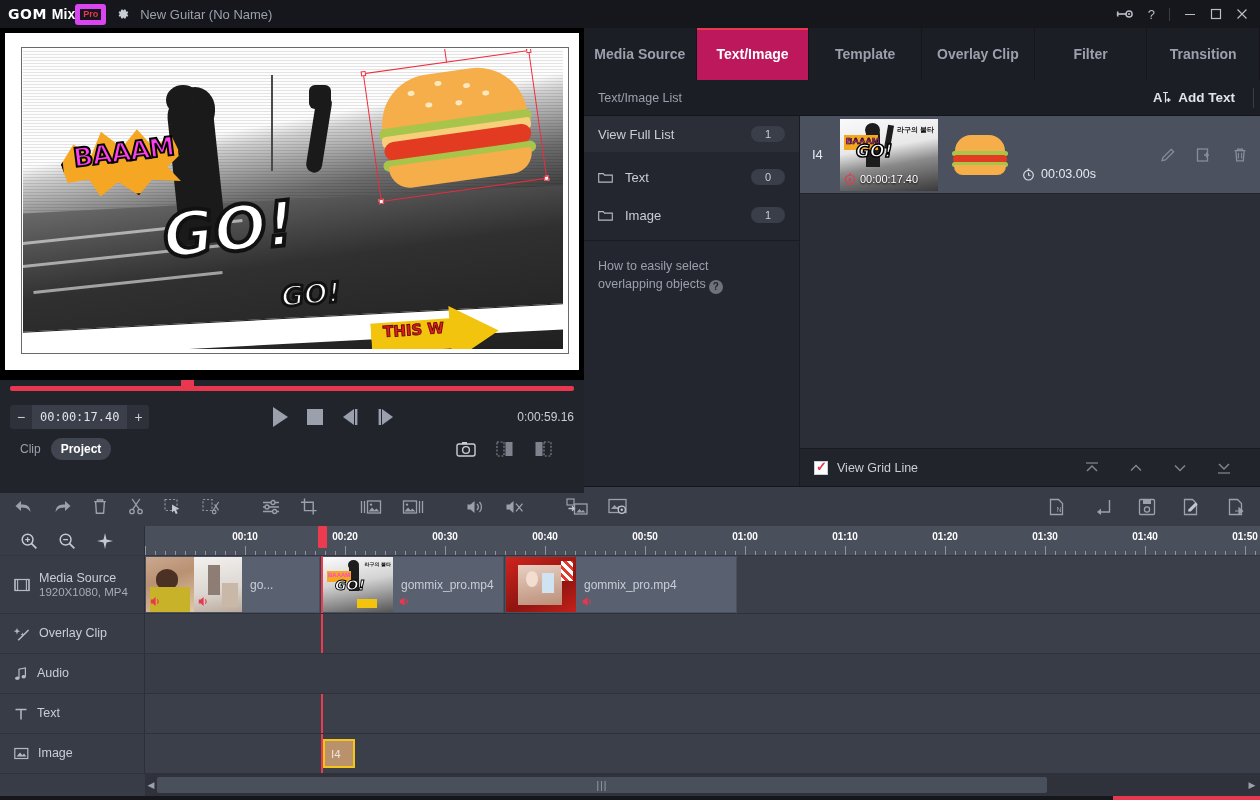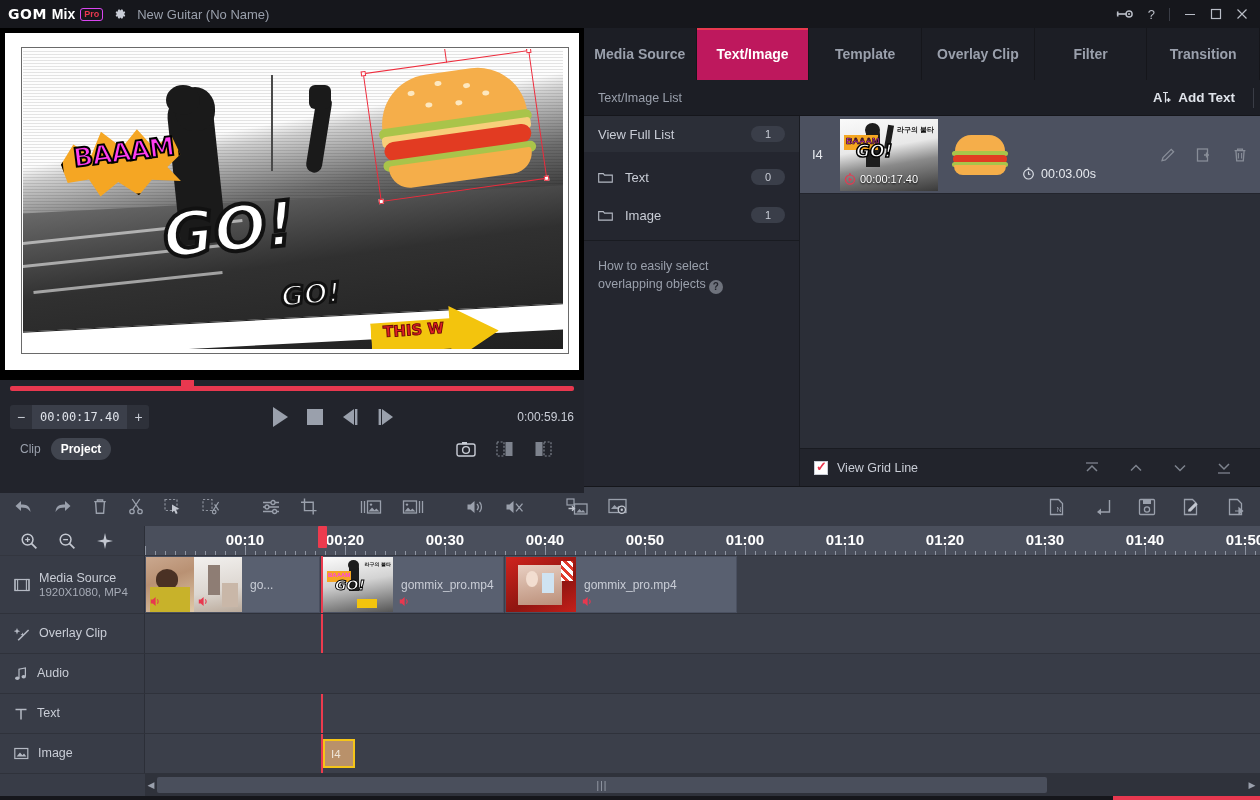--- a/index.html
+++ b/index.html
@@ -3,21 +3,21 @@
 <meta charset="utf-8">
 <style>
   * { box-sizing: border-box; margin:0; padding:0; }
   html,body{ width:1260px; height:800px; overflow:hidden; background:#16171c; }
   body{ font-family:"Liberation Sans", sans-serif; color:#c9cdd6; font-size:13px; }
 
   
   #titlebar{ height:28px; background:#16171c; display:flex; align-items:center; padding:0 8px; }
   .logo-gom{ font-weight:bold; font-size:14px; color:#ffffff; letter-spacing:.5px; font-family:"DejaVu Sans", sans-serif;}
   .logo-mix{ font-weight:bold; font-size:14px; color:#ffffff; margin-left:5px;}
-  .logo-pro{ font-size:9px; color:#e8384f; border:1px solid #d946ef; border-radius:3px; padding:0px 3px 1px; margin-left:5px; font-weight:bold;}
+  .logo-pro{ font-size:9px; color:#e8384f; border:5px solid #d946ef; border-radius:3px; padding:0px 3px 1px; font-weight:bold;}
   .tb-gear{ margin-left:10px; color:#c9cdd6; font-size:14px; line-height:1;}
   .tb-title{ margin-left:10px; color:#9aa0ac; font-size:13px;}
   .tb-right{ margin-left:auto; display:flex; align-items:center; gap:14px; padding-right:4px;}
   .tb-right .ic{ color:#b9bdc6; font-size:13px; cursor:default; display:flex; align-items:center;}
   .tb-sep{ width:1px; height:13px; background:#3a3d46;}
 
   
   #main{ display:flex; height:458px; }
   #left{ width:584px; background:#000; position:relative; }
   #right{ width:676px; background:#22242c; display:flex; flex-direction:column;}
@@ -125,41 +125,41 @@
   .thumb-baam-t{ position:absolute; left:6px; top:17px; font-size:9px; font-weight:bold; color:#ff3df0; -webkit-text-stroke:.6px #000;}
   .thumb-kr{ position:absolute; right:4px; top:6px; font-size:7px; color:#111; font-weight:bold;}
   .thumb-time{ position:absolute; left:0; bottom:6px; width:100%; display:flex; align-items:center; gap:4px; padding-left:4px;}
   .thumb-time span{ font-size:11px; color:#fff; text-shadow:0 1px 2px #000;}
   .item-burger{ width:56px; height:42px; position:relative; margin-left:14px; flex:none;}
   .ib-top{ position:absolute; left:3px; top:1px; width:50px; height:18px; background:#f5ae4a; border-radius:25px 25px 3px 3px;}
   .ib-let{ position:absolute; left:0px; top:17px; width:56px; height:5px; background:#a9c44a; border-radius:3px;}
   .ib-pat{ position:absolute; left:1px; top:21px; width:54px; height:8px; background:#e23b22; border-radius:4px;}
   .ib-let2{ position:absolute; left:0px; top:28px; width:56px; height:5px; background:#a9c44a; border-radius:3px;}
   .ib-bot{ position:absolute; left:2px; top:31px; width:52px; height:10px; background:#f5ae4a; border-radius:3px 3px 22px 22px;}
-  .item-dur{ display:flex; align-items:flex-start; gap:6px; margin-left:14px; align-self:flex-end; margin-bottom:12px;}
+  .item-dur{ display:flex; align-items:flex-end; gap:6px; margin-left:14px; align-self:flex-end; margin-bottom:12px;}
   .item-dur span{ font-size:12.5px; color:#e6e9ee;}
   .item-actions{ margin-left:auto; display:flex; gap:20px; align-items:center; color:#888d98;}
   #gridrow{ height:38px; background:#22242c; border-top:1px solid #191b21; display:flex; align-items:center; padding:0 14px;}
   .chk{ width:14px; height:14px; border:1px solid #c9cdd6; background:#fff; position:relative; flex:none;}
   .chk:after{ content:"✓"; position:absolute; left:1px; top:-3px; font-size:13px; color:#e8384f; font-weight:bold;}
   .grid-label{ margin-left:9px; font-size:12.5px; color:#c9cdd6;}
   .grid-arrows{ margin-left:auto; display:flex; gap:28px; color:#7e838e; padding-right:14px;}
 
   
   #tltoolbar{ height:40px; background:#383c47; display:flex; align-items:center; padding:0 14px; border-top:1px solid #15161b;}
   .tt-ic{ color:#9aa0ac; margin-right:20px; display:flex; align-items:center; cursor:default;}
   .tt-gap{ margin-right:42px;}
   .tt-right{ margin-left:auto; display:flex; align-items:center;}
   .tt-right .tt-ic{ margin-right:0; margin-left:26px;}
 
   #tlruler{ height:30px; background:#4a4f5c; display:flex; border-bottom:1px solid #33363f;}
   #zoomctl{ width:145px; display:flex; align-items:center; gap:20px; padding-left:20px; background:#383c47; border-right:1px solid #2c2f38;}
   .zc{ color:#c3c7d0; display:flex; align-items:center; cursor:default;}
   #ruler{ flex:1; position:relative; overflow:hidden;}
-  .rlabel{ position:absolute; top:5px; font-size:15px; color:#ffffff; transform:translateX(-50%); font-weight:bold;}
+  .rlabel{ position:absolute; top:5px; font-size:10px; color:#ffffff; transform:translateX(-50%); font-weight:bold;}
   .rtick{ position:absolute; bottom:0; width:1px; background:#8d93a0;}
   #tracks{ background:#383c47;}
   .track{ display:flex; height:40px; border-bottom:1px solid #2f323b;}
   .track.media{ height:58px;}
   .tname{ width:145px; display:flex; align-items:center; gap:9px; padding-left:14px; background:#383c47; border-right:1px solid #2c2f38; flex:none;}
   .tname-txt{ font-size:12.5px; color:#c9cdd6; line-height:15px;}
   .tname-sub{ font-size:11.5px; color:#a6abb6;}
   .tlane{ flex:1; position:relative; background:#3b3f4a; overflow:hidden;}
   .clip{ position:absolute; top:0; bottom:0; background:#596070; border:1px solid #4a5060; display:flex; align-items:center; overflow:hidden;}
   .clip-name{ font-size:12px; color:#c9cdd6; padding-left:8px; white-space:nowrap;}

